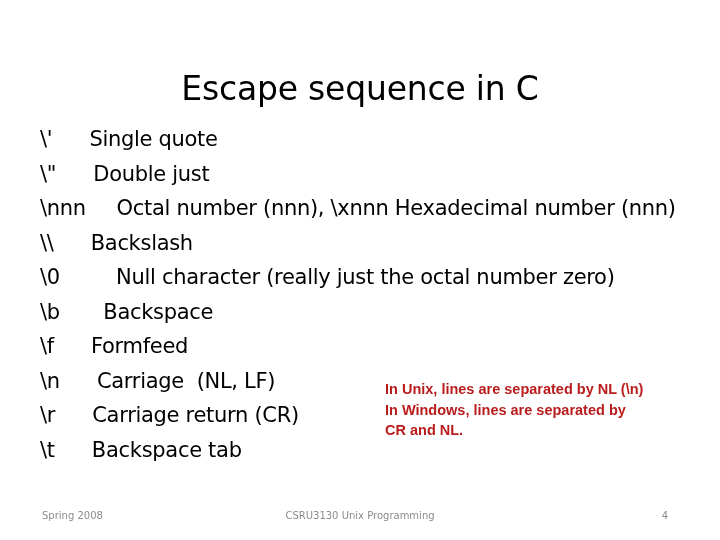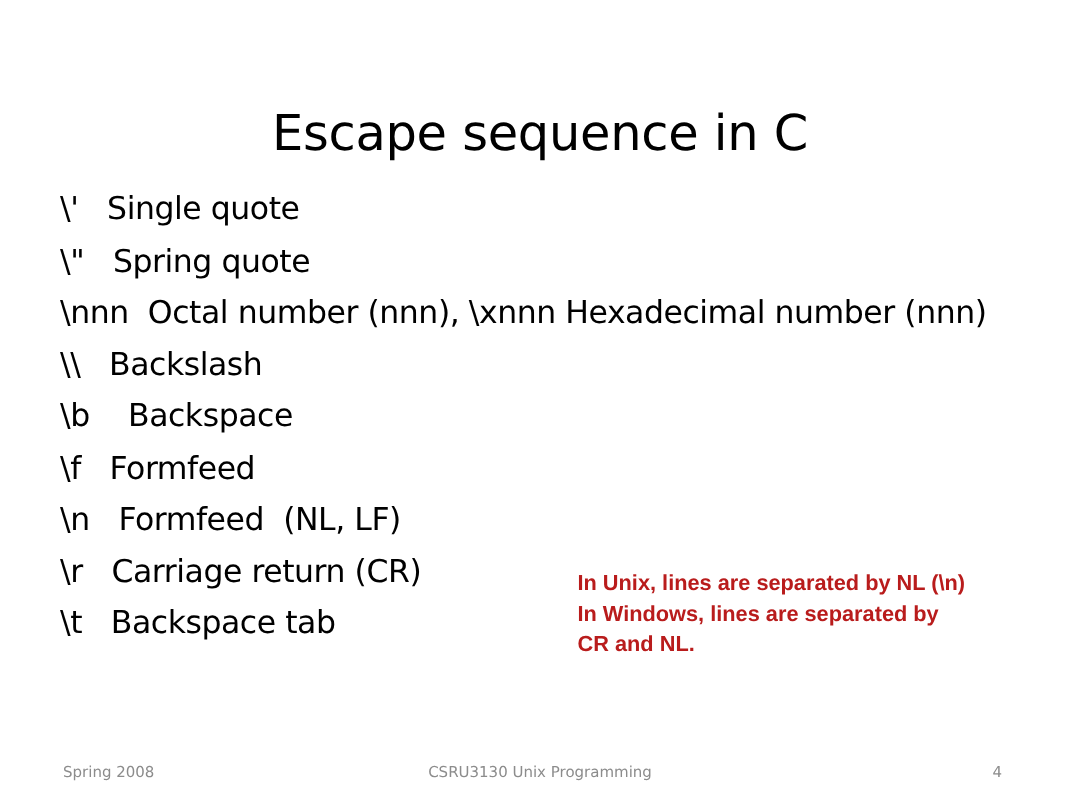--- a/index.html
+++ b/index.html
@@ -57,20 +57,21 @@
     font-weight: 400;
     color: #000000;
     white-space: pre;
     letter-spacing: -0.3px;
   }
   .esc-code {
     display: inline;
   }
   .esc-desc {
     display: inline;
+    margin-left: 18px;
   }
   
   #side-note {
     position: absolute;
     left: 385px;
     top: 379px;
     width: 320px;
   }
   #side-note .note-line {
     font-family: "Liberation Sans", sans-serif;
@@ -117,26 +118,27 @@
 </style>
 </head>
 <body>
 
 <div id="slide">
 
   <h1 id="slide-title">Escape sequence in C</h1>
 
   <ul id="escape-list">
     <li><span class="esc-code">\'</span><span class="esc-gap">   </span><span class="esc-desc">Single quote</span></li>
-    <li><span class="esc-code">\"</span><span class="esc-gap">   </span><span class="esc-desc">Spring quote</span></li>
+    <li><span class="esc-code">\"</span><span class="esc-gap">   </span><span class="esc-desc">Double just</span></li>
     <li><span class="esc-code">\nnn</span><span class="esc-gap">  </span><span class="esc-desc">Octal number (nnn), \xnnn Hexadecimal number (nnn)</span></li>
     <li><span class="esc-code">\\</span><span class="esc-gap">   </span><span class="esc-desc">Backslash</span></li>
+    <li><span class="esc-code">\0</span><span class="esc-gap">      </span><span class="esc-desc">Null character (really just the octal number zero)</span></li>
     <li><span class="esc-code">\b</span><span class="esc-gap">    </span><span class="esc-desc">Backspace</span></li>
     <li><span class="esc-code">\f</span><span class="esc-gap">   </span><span class="esc-desc">Formfeed</span></li>
-    <li><span class="esc-code">\n</span><span class="esc-gap">   </span><span class="esc-desc">Formfeed  (NL, LF)</span></li>
+    <li><span class="esc-code">\n</span><span class="esc-gap">   </span><span class="esc-desc">Carriage  (NL, LF)</span></li>
     <li><span class="esc-code">\r</span><span class="esc-gap">   </span><span class="esc-desc">Carriage return (CR)</span></li>
     <li><span class="esc-code">\t</span><span class="esc-gap">   </span><span class="esc-desc">Backspace tab</span></li>
   </ul>
 
   <div id="side-note">
     <div class="note-line">In Unix, lines are separated by NL (\n)</div>
     <div class="note-line">In Windows, lines are separated by</div>
     <div class="note-line">CR and NL.</div>
   </div>
 

